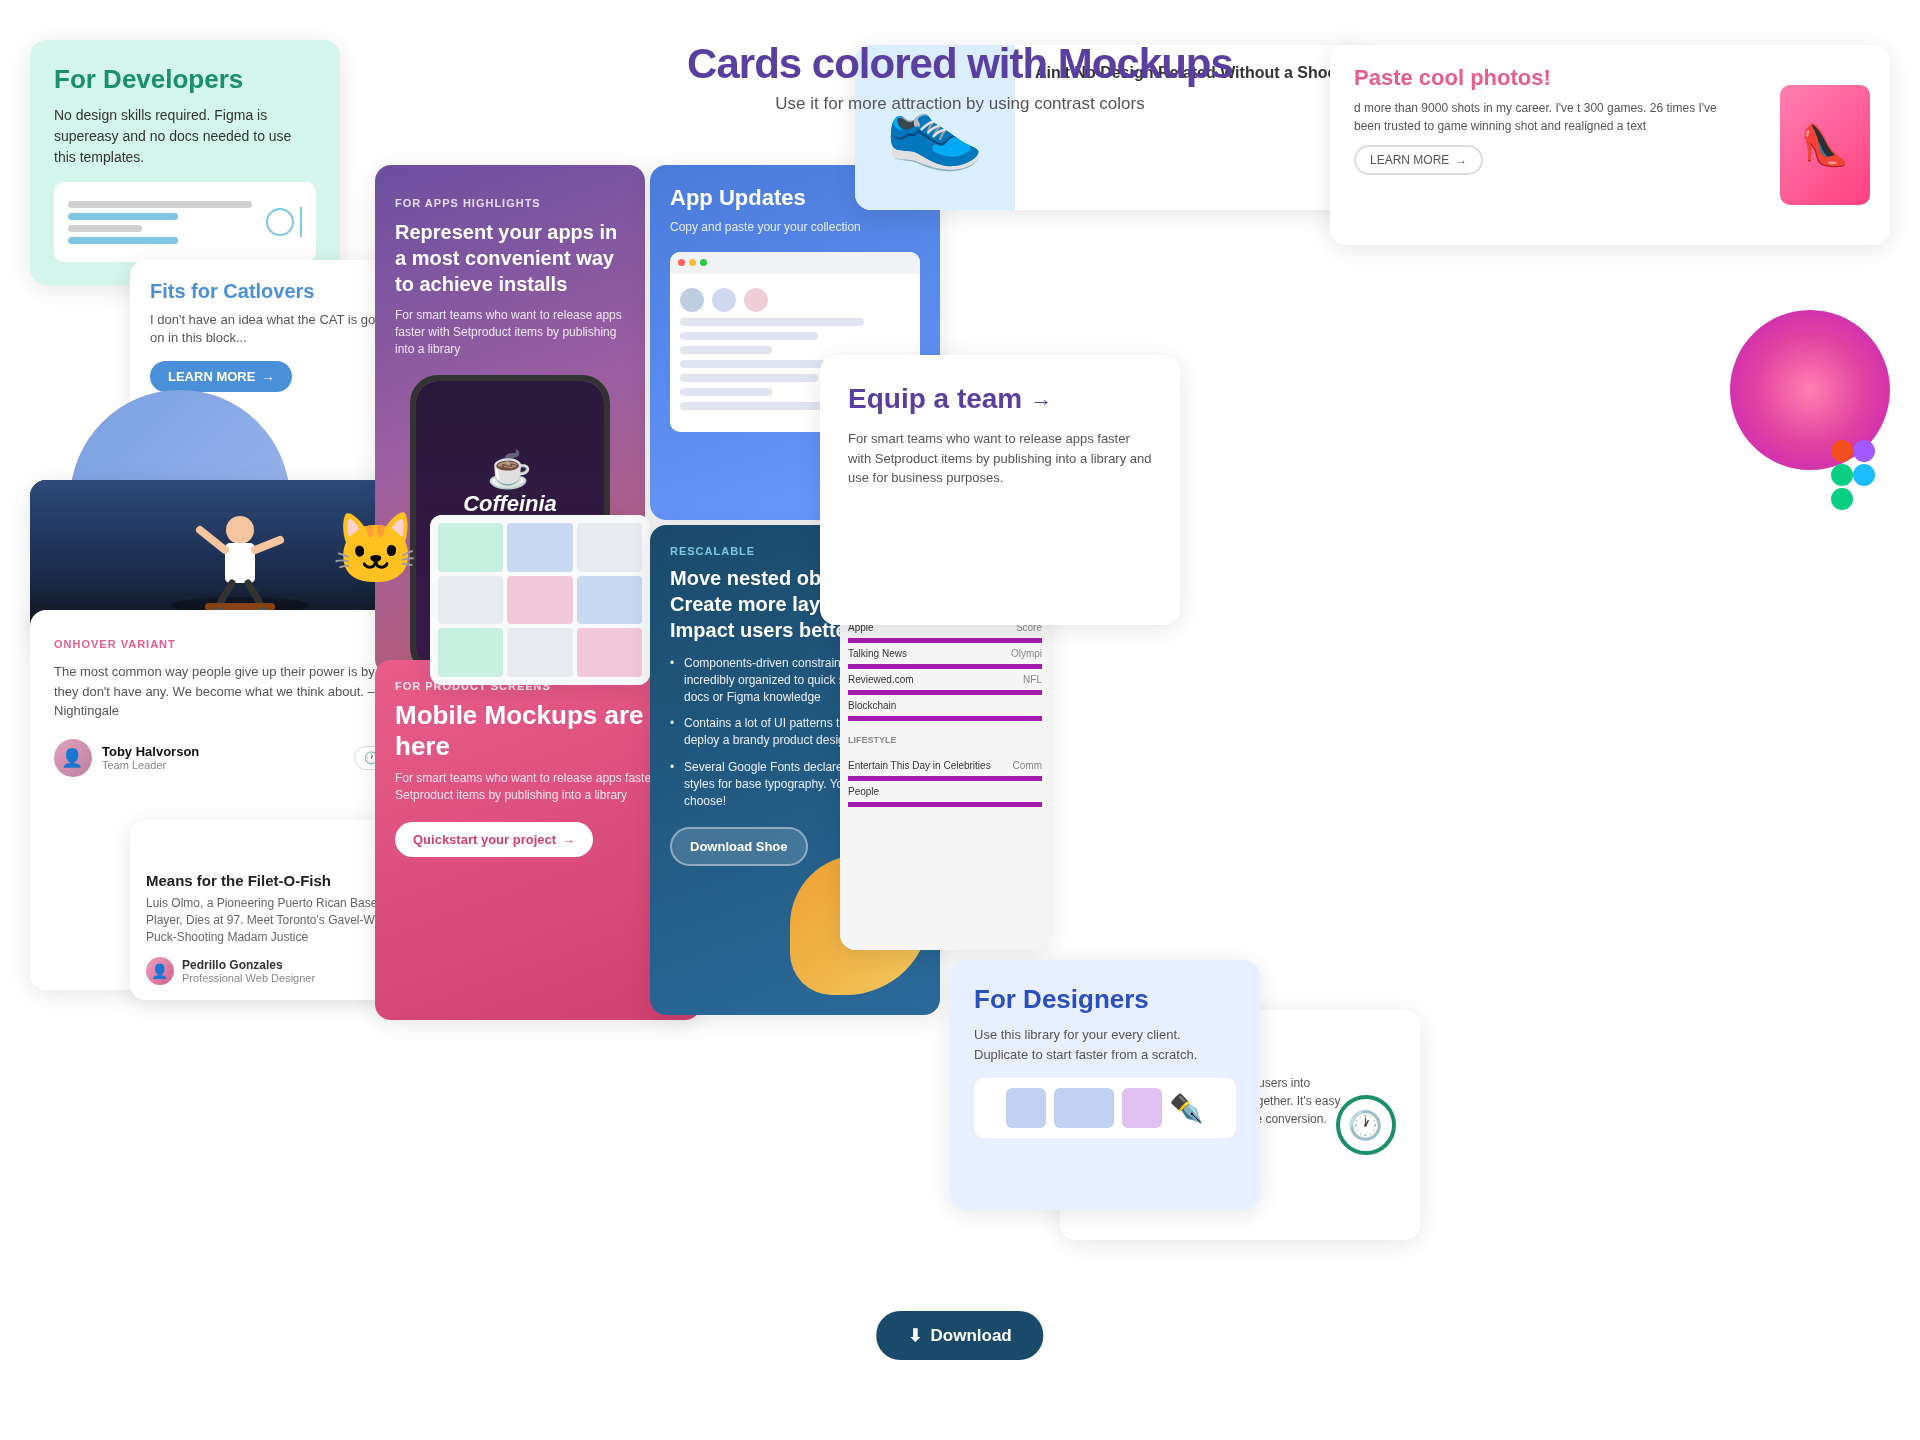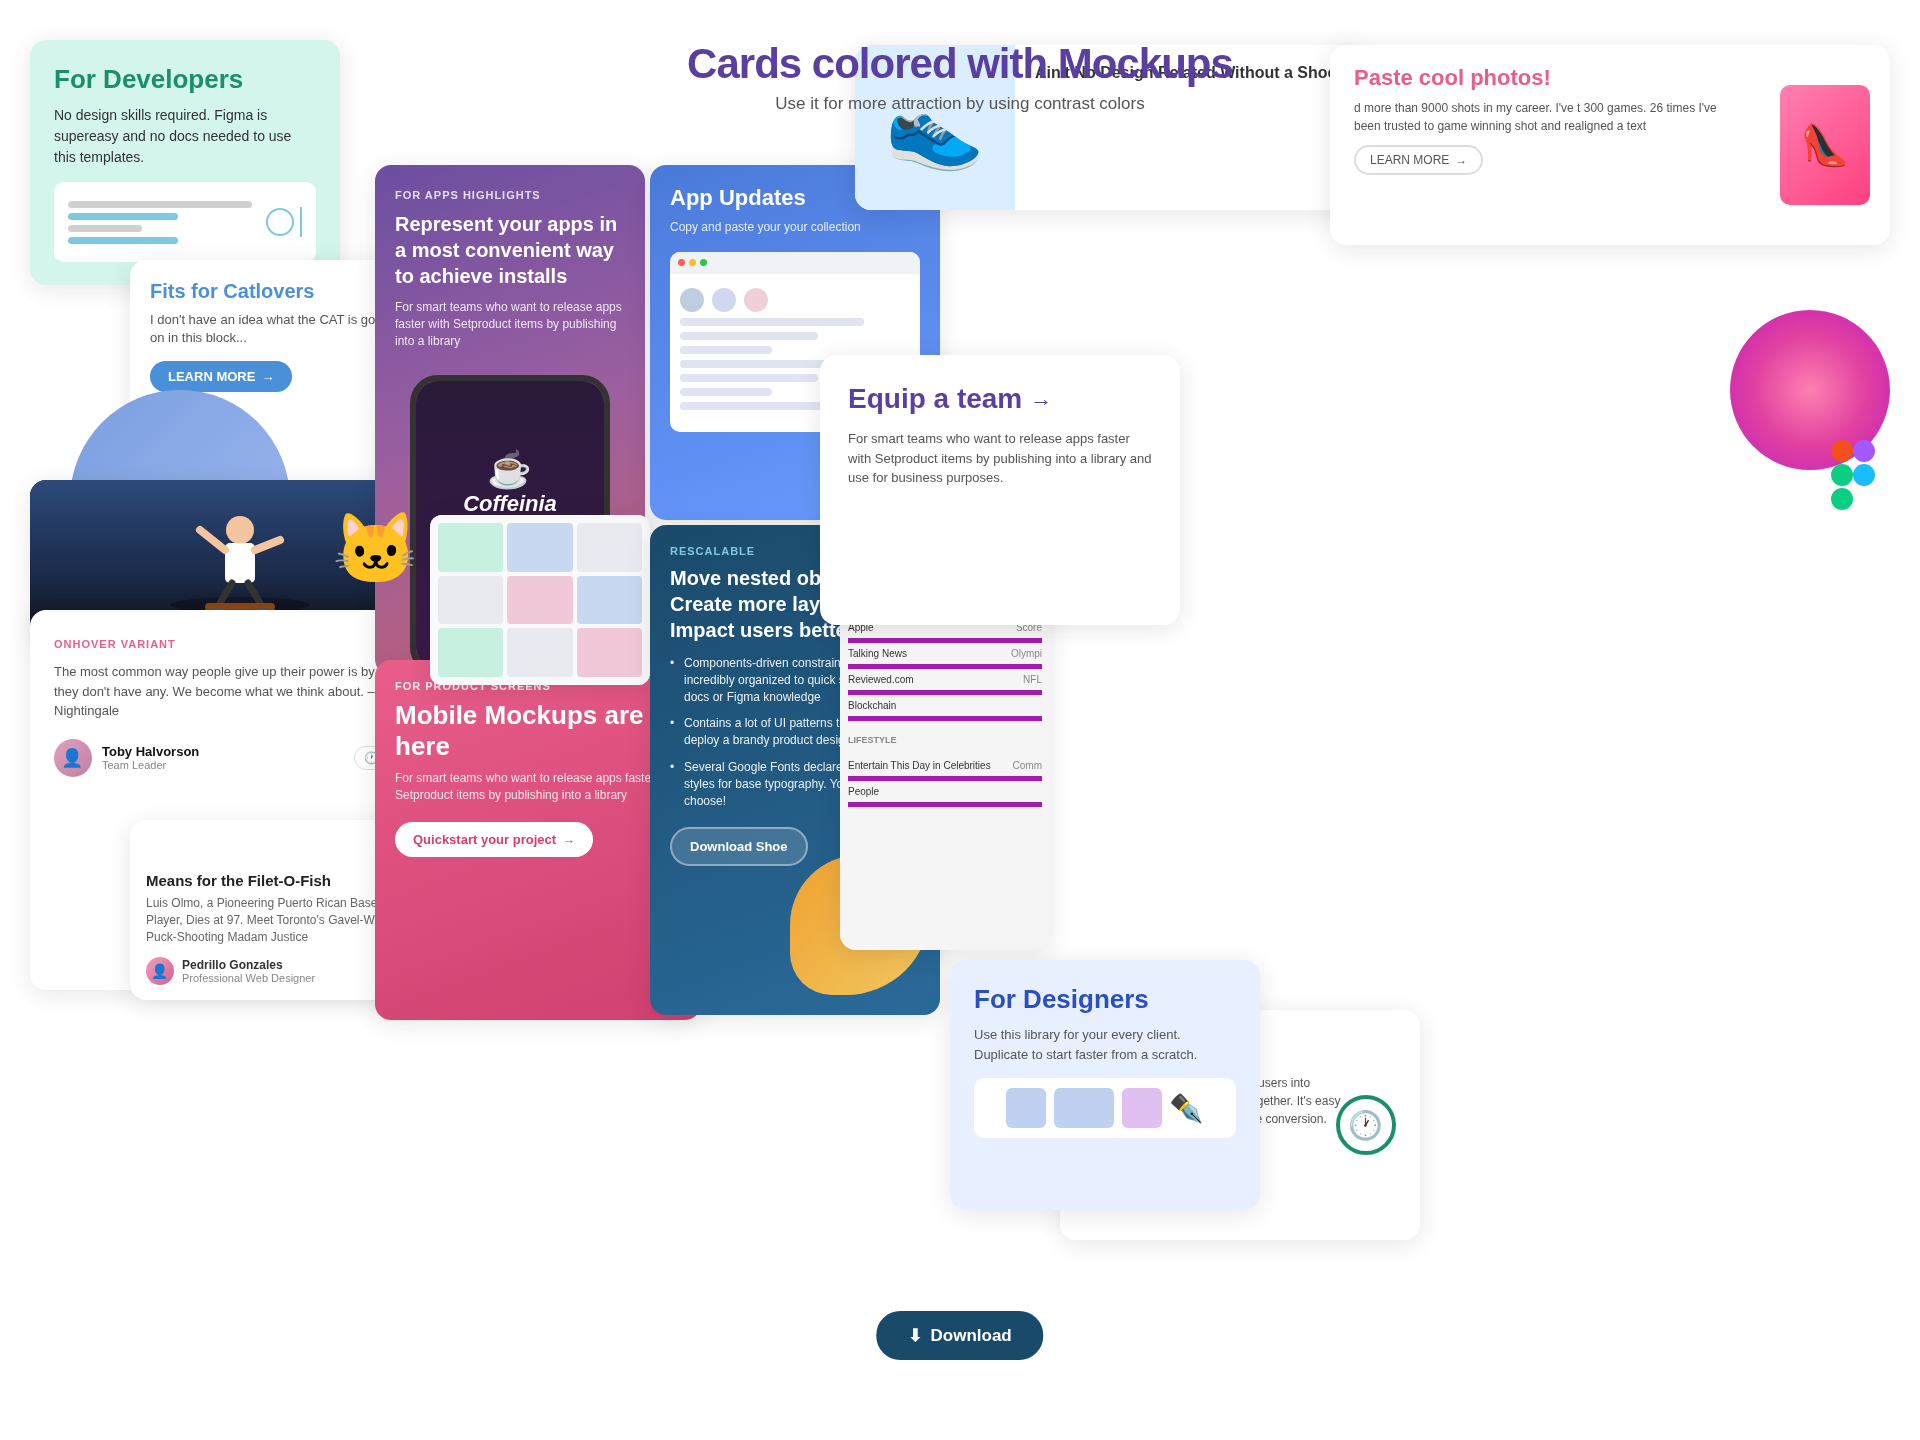--- a/index.html
+++ b/index.html
@@ -247,21 +247,21 @@
     .article-author-name { font-size: 12px; font-weight: 600; color: #333; }
     .article-author-role { font-size: 11px; color: #888; }
 
     
     .card-app-highlights {
       top: 165px;
       left: 375px;
       width: 270px;
       height: 510px;
       background: linear-gradient(160deg, #6b4fa0 0%, #9b5fa0 50%, #c06070 100%);
-      padding: 24px 20px;
+      padding: 32px 20px;
       color: white;
       position: relative;
     }
     .app-tag {
       font-size: 11px;
       font-weight: 700;
       color: rgba(255,255,255,0.8);
       text-transform: uppercase;
       letter-spacing: 1px;
     }

